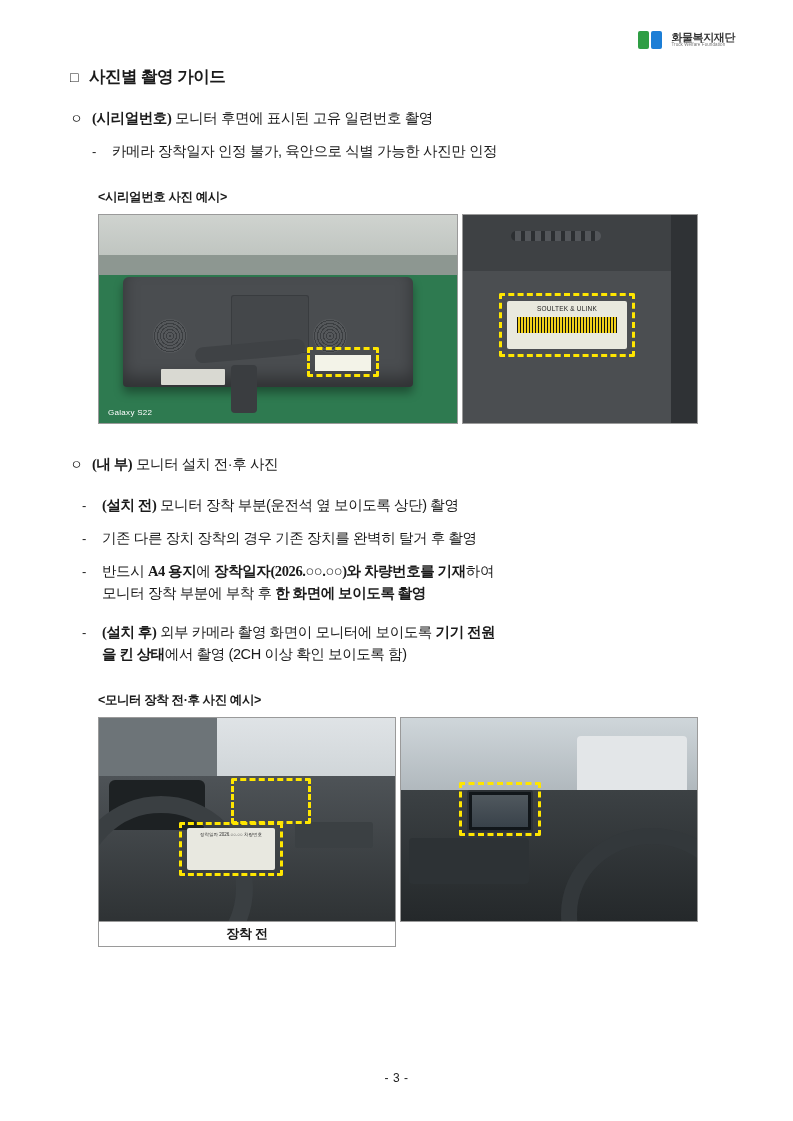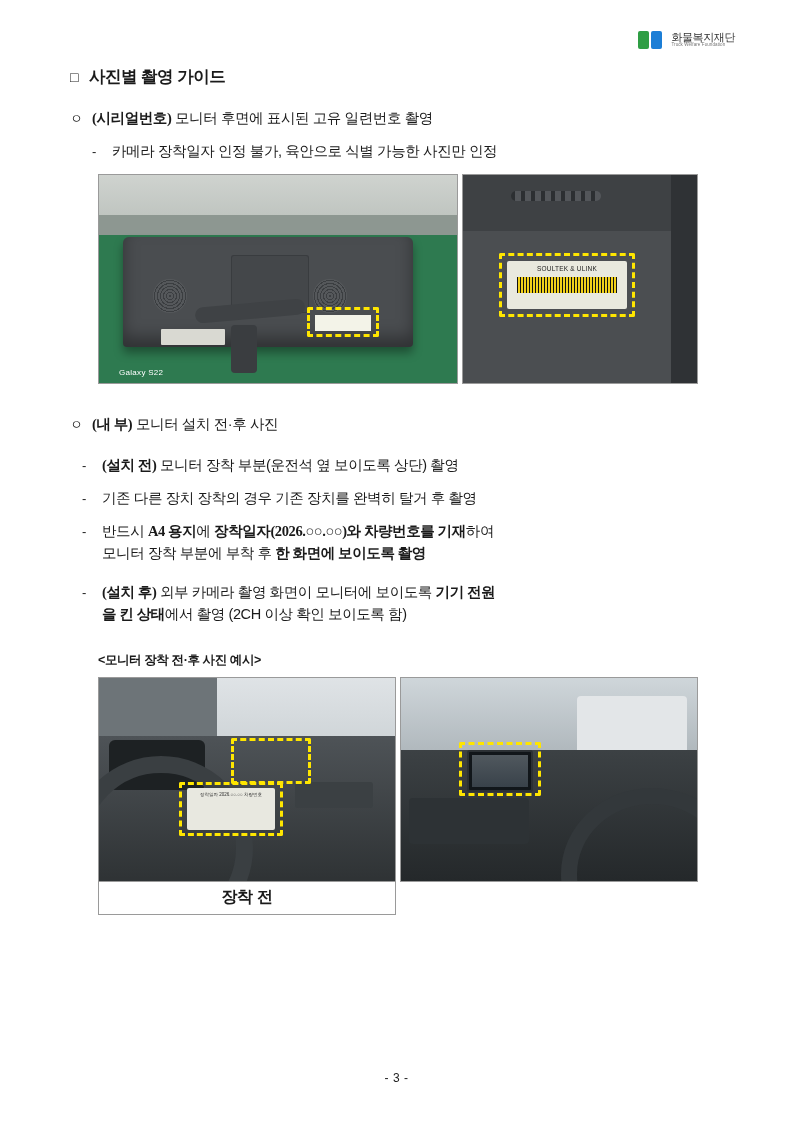--- a/index.html
+++ b/index.html
@@ -48,21 +48,21 @@
   }
   .logo-mark .sq.a { background: #2f9e44; }
   .logo-mark .sq.b { background: #1c7ed6; }
   .logo-text-group {
     display: flex;
     flex-direction: column;
     line-height: 1.05;
   }
   .logo-text-main {
     font-size: 11px;
-    font-weight: normal;
+    font-weight: bold;
     color: #333;
     letter-spacing: -0.4px;
   }
   .logo-text-sub {
     font-size: 4.5px;
     color: #777;
     letter-spacing: 0.1px;
   }
 
   
@@ -174,21 +174,21 @@
   }
   .ph-serial-1 .stand-arm {
     position: absolute; left: 96px; top: 128px; width: 110px; height: 16px;
     background: #3f4245; border-radius: 8px; transform: rotate(-5deg);
   }
   .ph-serial-1 .serial-tag {
     position: absolute; left: 216px; top: 140px; width: 56px; height: 16px;
     background: #f3f3e8;
   }
   .ph-serial-1 .galaxy {
-    position: absolute; left: 20px; bottom: 6px;
+    position: absolute; left: 9px; bottom: 6px;
     color: #fff; font-size: 8px; letter-spacing: .3px;
   }
 
   
   .ph-serial-2 { width: 236px; height: 210px; background: #4b4e51; }
   .ph-serial-2 .bodytop {
     position: absolute; left: 0; top: 0; width: 100%; height: 56px;
     background: #3e4144;
   }
   .ph-serial-2 .vent {
@@ -273,28 +273,28 @@
     border: 16px solid #33383b; border-radius: 50%;
   }
 
   .photo-caption-row {
     display: flex;
     gap: 4px;
     margin-left: 28px;
     width: 600px;
   }
   .photo-cap {
-    height: 33px;
+    height: 25px;
     border: 1px solid #9a9a9a;
     border-top: none;
     box-sizing: border-box;
     display: flex;
     align-items: center;
     justify-content: center;
-    font-size: 16px;
+    font-size: 13px;
     font-weight: bold;
     letter-spacing: -0.3px;
     background: #fff;
   }
   .photo-cap.c1 { width: 298px; }
   .photo-cap.c2 { width: 298px; }
 
   .footer {
     position: absolute;
     bottom: 36px;
@@ -332,20 +332,21 @@
     <p class="line">
       <span class="mk">ㅇ</span>
       <span class="tx"><b>(시리얼번호)</b><span> 모니터 후면에 표시된 고유 일련번호 촬영</span></span>
     </p>
 
     <p class="line indent-1">
       <span class="mk dash">-</span>
       <span class="tx">카메라 장착일자 인정 불가, 육안으로 식별 가능한 사진만 인정</span>
     </p>
 
+    <div class="caption">&lt;시리얼번호 사진 예시&gt;</div>
 
     <div class="photo-row">
       <div class="photo ph-serial-1">
         <div class="wall"></div>
           <div class="wall2"></div>
           <div class="table"></div>
         <div class="mon">
           <div class="grill l"></div>
             <div class="grill r"></div>
           <div class="panel"></div>

